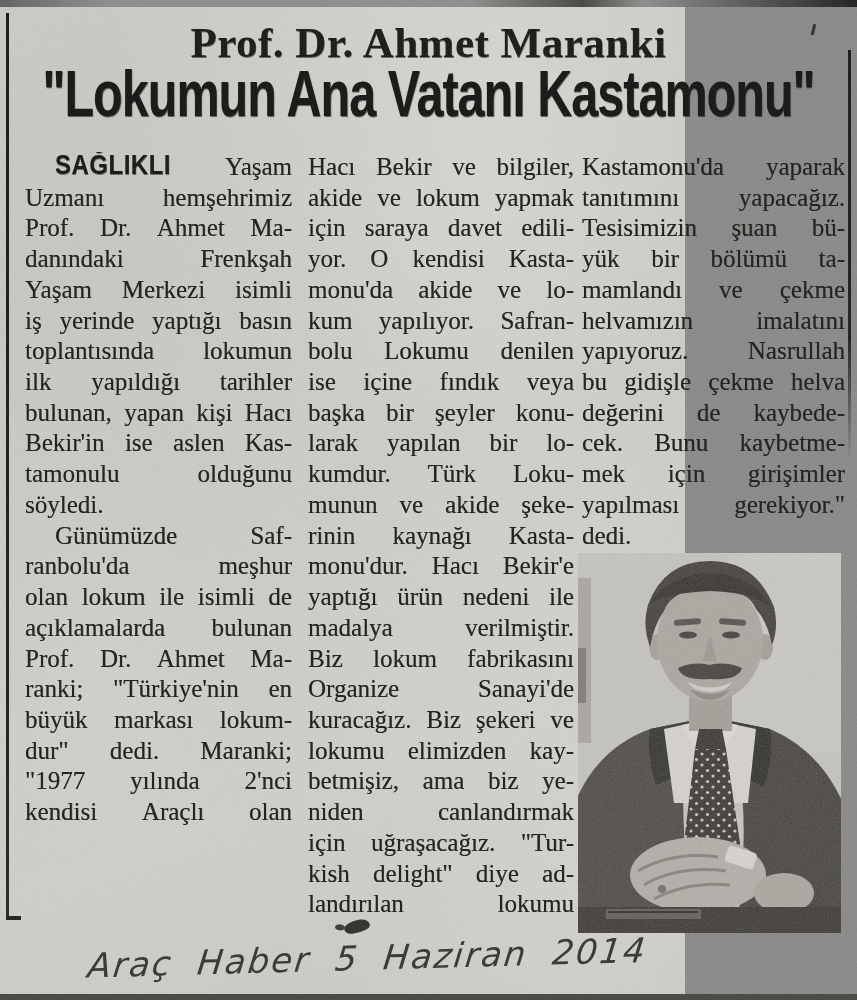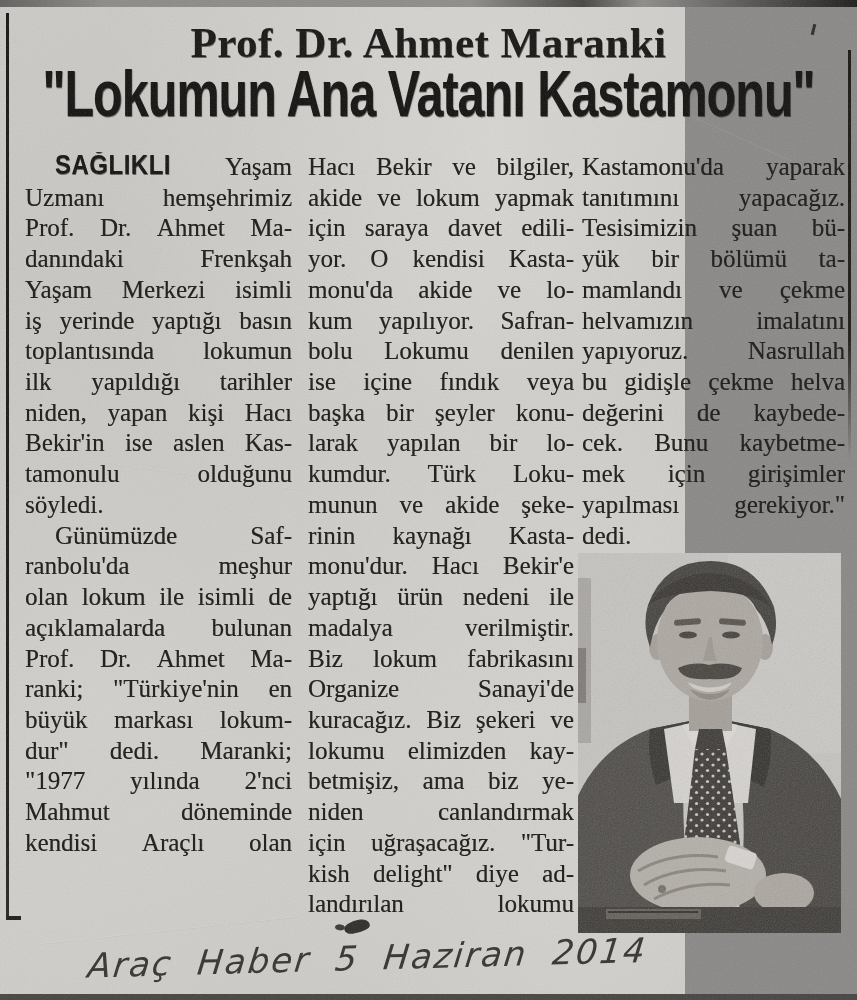--- a/index.html
+++ b/index.html
@@ -124,21 +124,21 @@
         <div class="tl">
           <span>toplantısında</span>
           <span>lokumun</span>
         </div>
         <div class="tl">
           <span>ilk</span>
           <span>yapıldığı</span>
           <span>tarihler</span>
         </div>
         <div class="tl">
-          <span>niden,</span>
+          <span>bulunan,</span>
           <span>yapan</span>
           <span>kişi</span>
           <span>Hacı</span>
         </div>
         <div class="tl">
           <span>Bekir'in</span>
           <span>ise</span>
           <span>aslen</span>
           <span>Kas-</span>
         </div>
@@ -186,24 +186,20 @@
         </div>
         <div class="tl">
           <span>dur"</span>
           <span>dedi.</span>
           <span>Maranki;</span>
         </div>
         <div class="tl">
           <span>"1977</span>
           <span>yılında</span>
           <span>2'nci</span>
-        </div>
-        <div class="tl">
-          <span>Mahmut</span>
-          <span>döneminde</span>
         </div>
         <div class="tl">
           <span>kendisi</span>
           <span>Araçlı</span>
           <span>olan</span>
         </div>
       </div>
   </div>
 
   <div class="col col2">

